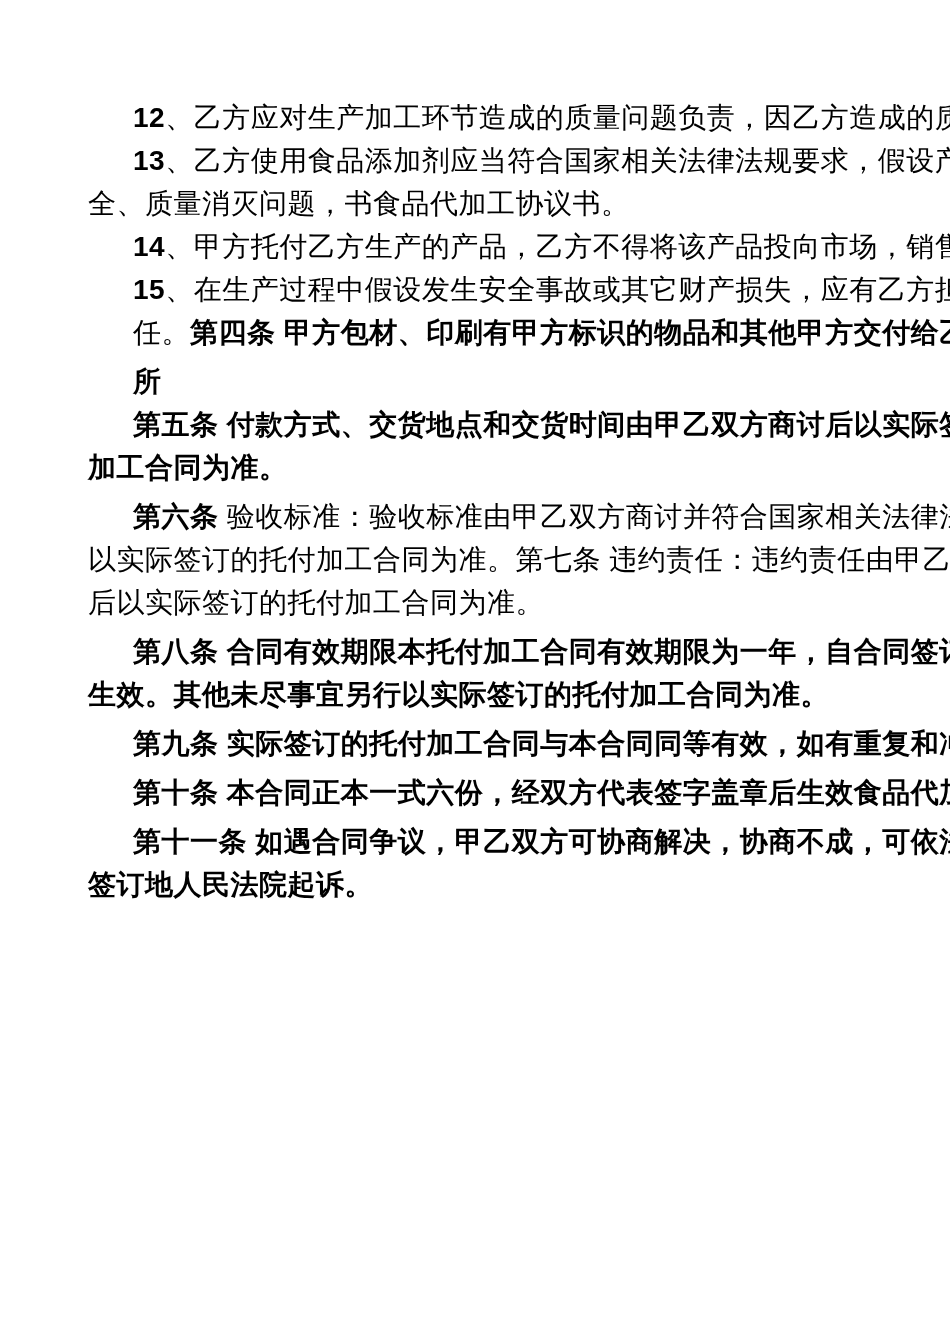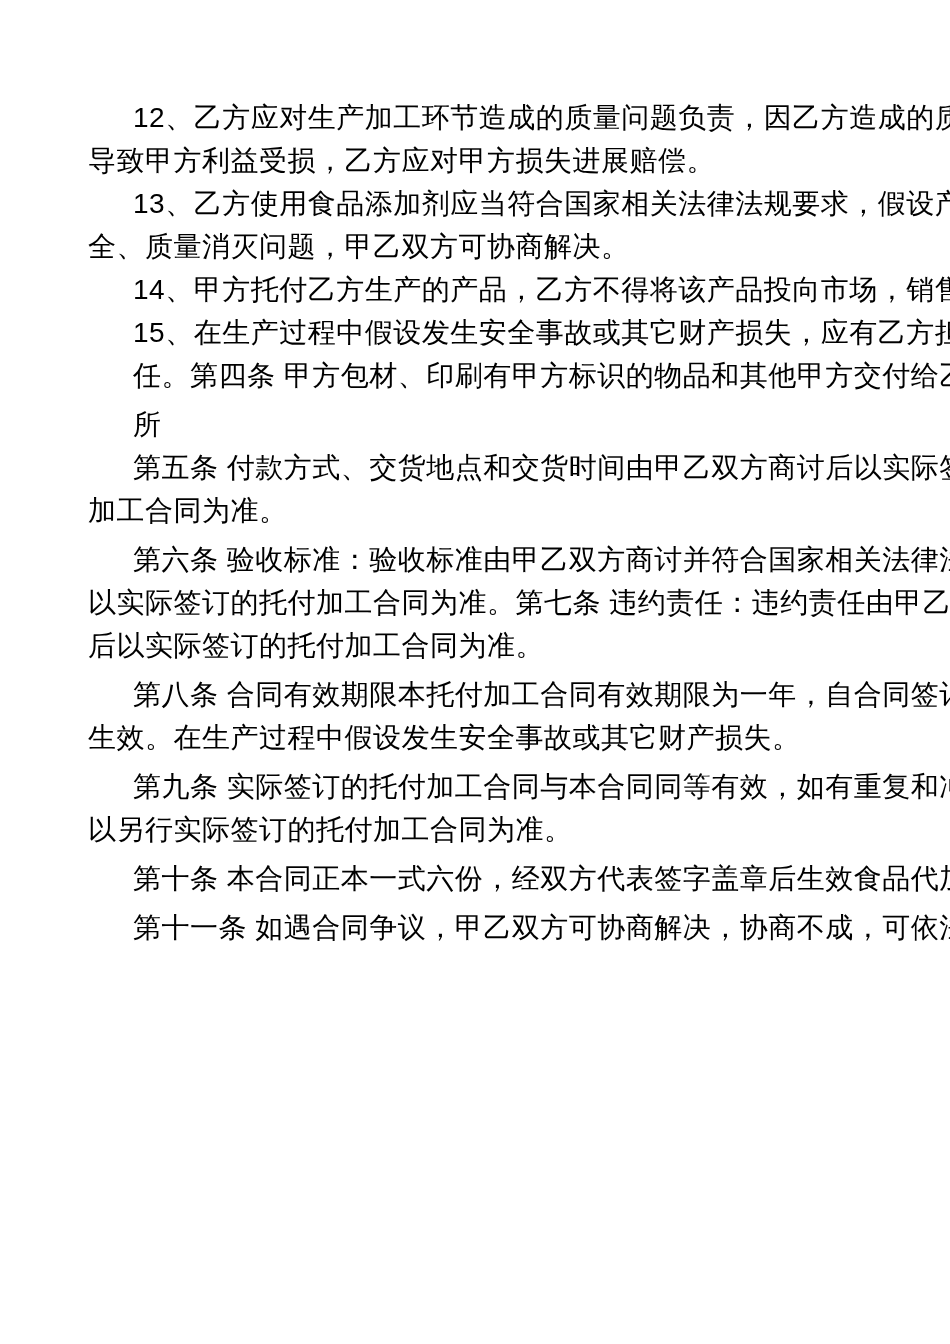--- a/index.html
+++ b/index.html
@@ -16,49 +16,48 @@
   }
   .ln {
     font-size: 28px;
     line-height: 43px;
     white-space: nowrap;
     letter-spacing: 0.5px;
   }
   .ind { padding-left: 45px; }   
   .sp  { margin-top: 6px; }      
   .sp2 { margin-top: 19px; }     
-  .b   { font-weight: 400; margin-top: 48px; }
+  .b   { font-weight: 700; margin-top: 48px; }
 </style>
 </head>
 <body>
 
 <div class="page">
 
   <div class="ln ind"><span class="b">12</span><span>、乙方应对生产加工环节造成的质量问题负责，因乙方造成的质量问题</span></div>
-  <div class="ln"><span>导致甲方利益受损，乙方应对甲方损失进展赔偿。</span></div>
 
   <div class="ln ind"><span class="b">13</span><span>、乙方使用食品添加剂应当符合国家相关法律法规要求，假设产品的安</span></div>
-  <div class="ln"><span>全、质量消灭问题，甲乙双方可协商解决。</span></div>
+  <div class="ln"><span>全、质量消灭问题，书食品代加工协议书。</span></div>
 
   <div class="ln ind"><span class="b">14</span><span>、甲方托付乙方生产的产品，乙方不得将该产品投向市场，销售权归甲</span></div>
 
   <div class="ln ind"><span class="b">15</span><span>、在生产过程中假设发生安全事故或其它财产损失，应有乙方担当全部责</span></div>
   <div class="ln ind"><span>任。</span><span class="b">第四条 甲方包材、印刷有甲方标识的物品和其他甲方交付给乙方的物品</span></div>
   <div class="ln ind sp"><span class="b">所</span></div>
 
   <div class="ln ind"><span class="b">第五条 付款方式、交货地点和交货时间由甲乙双方商讨后以实际签订托付</span></div>
   <div class="ln"><span class="b">加工合同为准。</span></div>
 
   <div class="ln ind sp"><span class="b">第六条</span><span> 验收标准：验收标准由甲乙双方商讨并符合国家相关法律法规要求</span></div>
   <div class="ln"><span>以实际签订的托付加工合同为准。第七条 违约责任：违约责任由甲乙双方商讨</span></div>
   <div class="ln"><span>后以实际签订的托付加工合同为准。</span></div>
 
   <div class="ln ind sp"><span class="b">第八条 合同有效期限本托付加工合同有效期限为一年，自合同签订之日起</span></div>
-  <div class="ln"><span class="b">生效。在生产过程中假设发生安全事故或其它财产损失。</span></div>
+  <div class="ln"><span class="b">生效。其他未尽事宜另行以实际签订的托付加工合同为准。</span></div>
 
   <div class="ln ind sp"><span class="b">第九条 实际签订的托付加工合同与本合同同等有效，如有重复和冲突之处</span></div>
-  <div class="ln"><span class="b">以另行实际签订的托付加工合同为准。</span></div>
 
   <div class="ln ind sp"><span class="b">第十条 本合同正本一式六份，经双方代表签字盖章后生效食品代加工协议</span></div>
 
   <div class="ln ind sp"><span class="b">第十一条 如遇合同争议，甲乙双方可协商解决，协商不成，可依法向合同</span></div>
+  <div class="ln"><span class="b">签订地人民法院起诉。</span></div>
 
 </div>
 
 </body></html>

